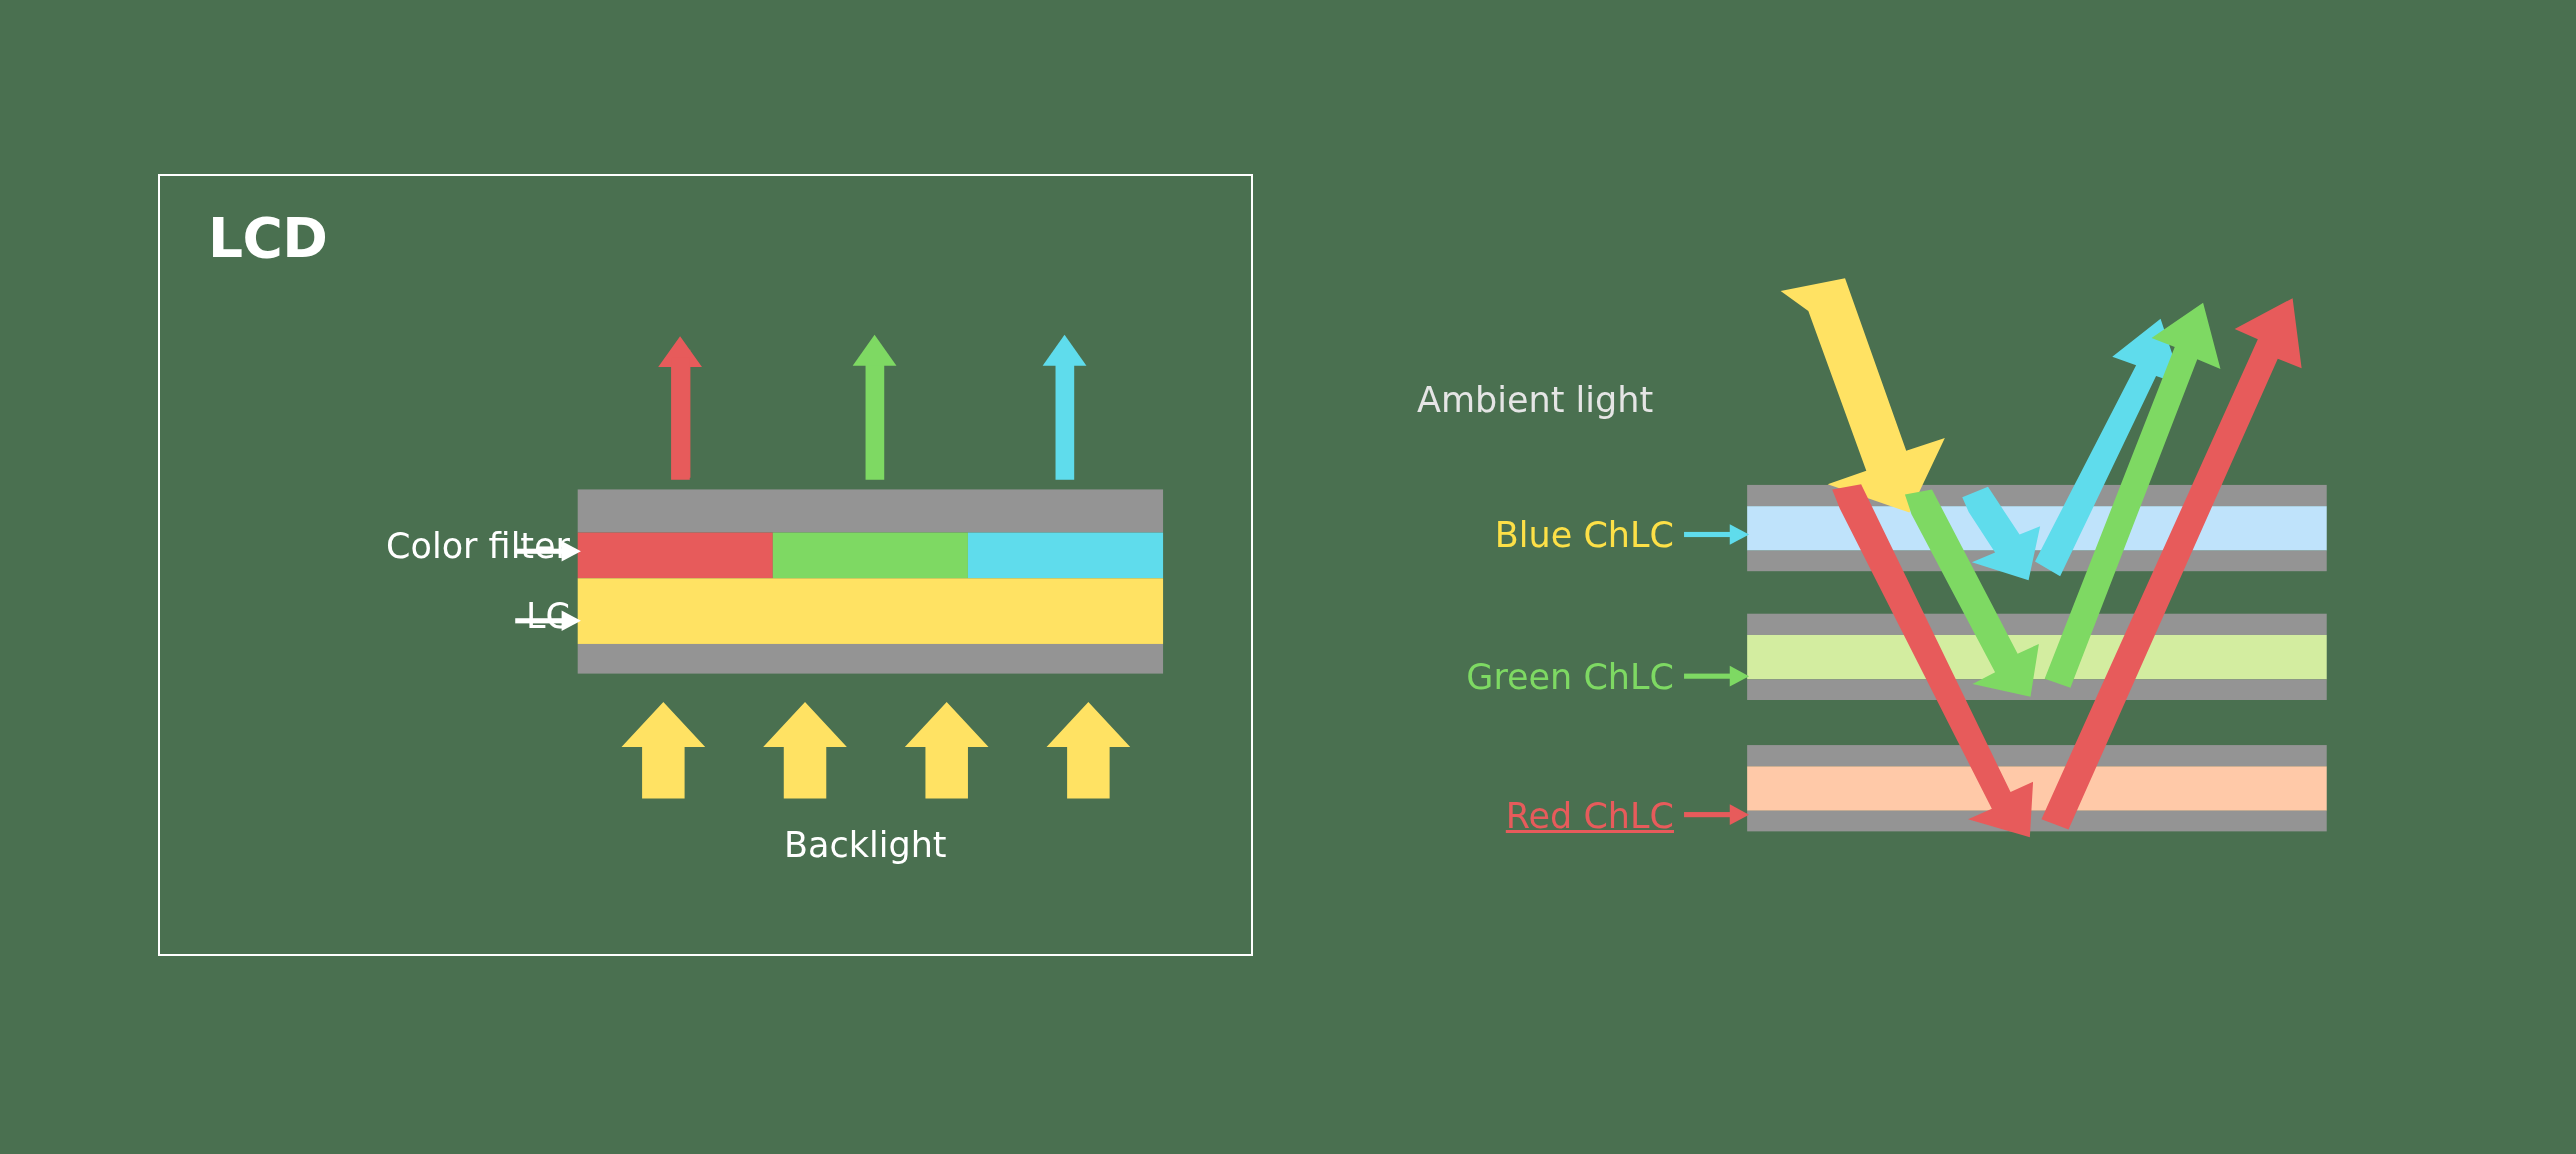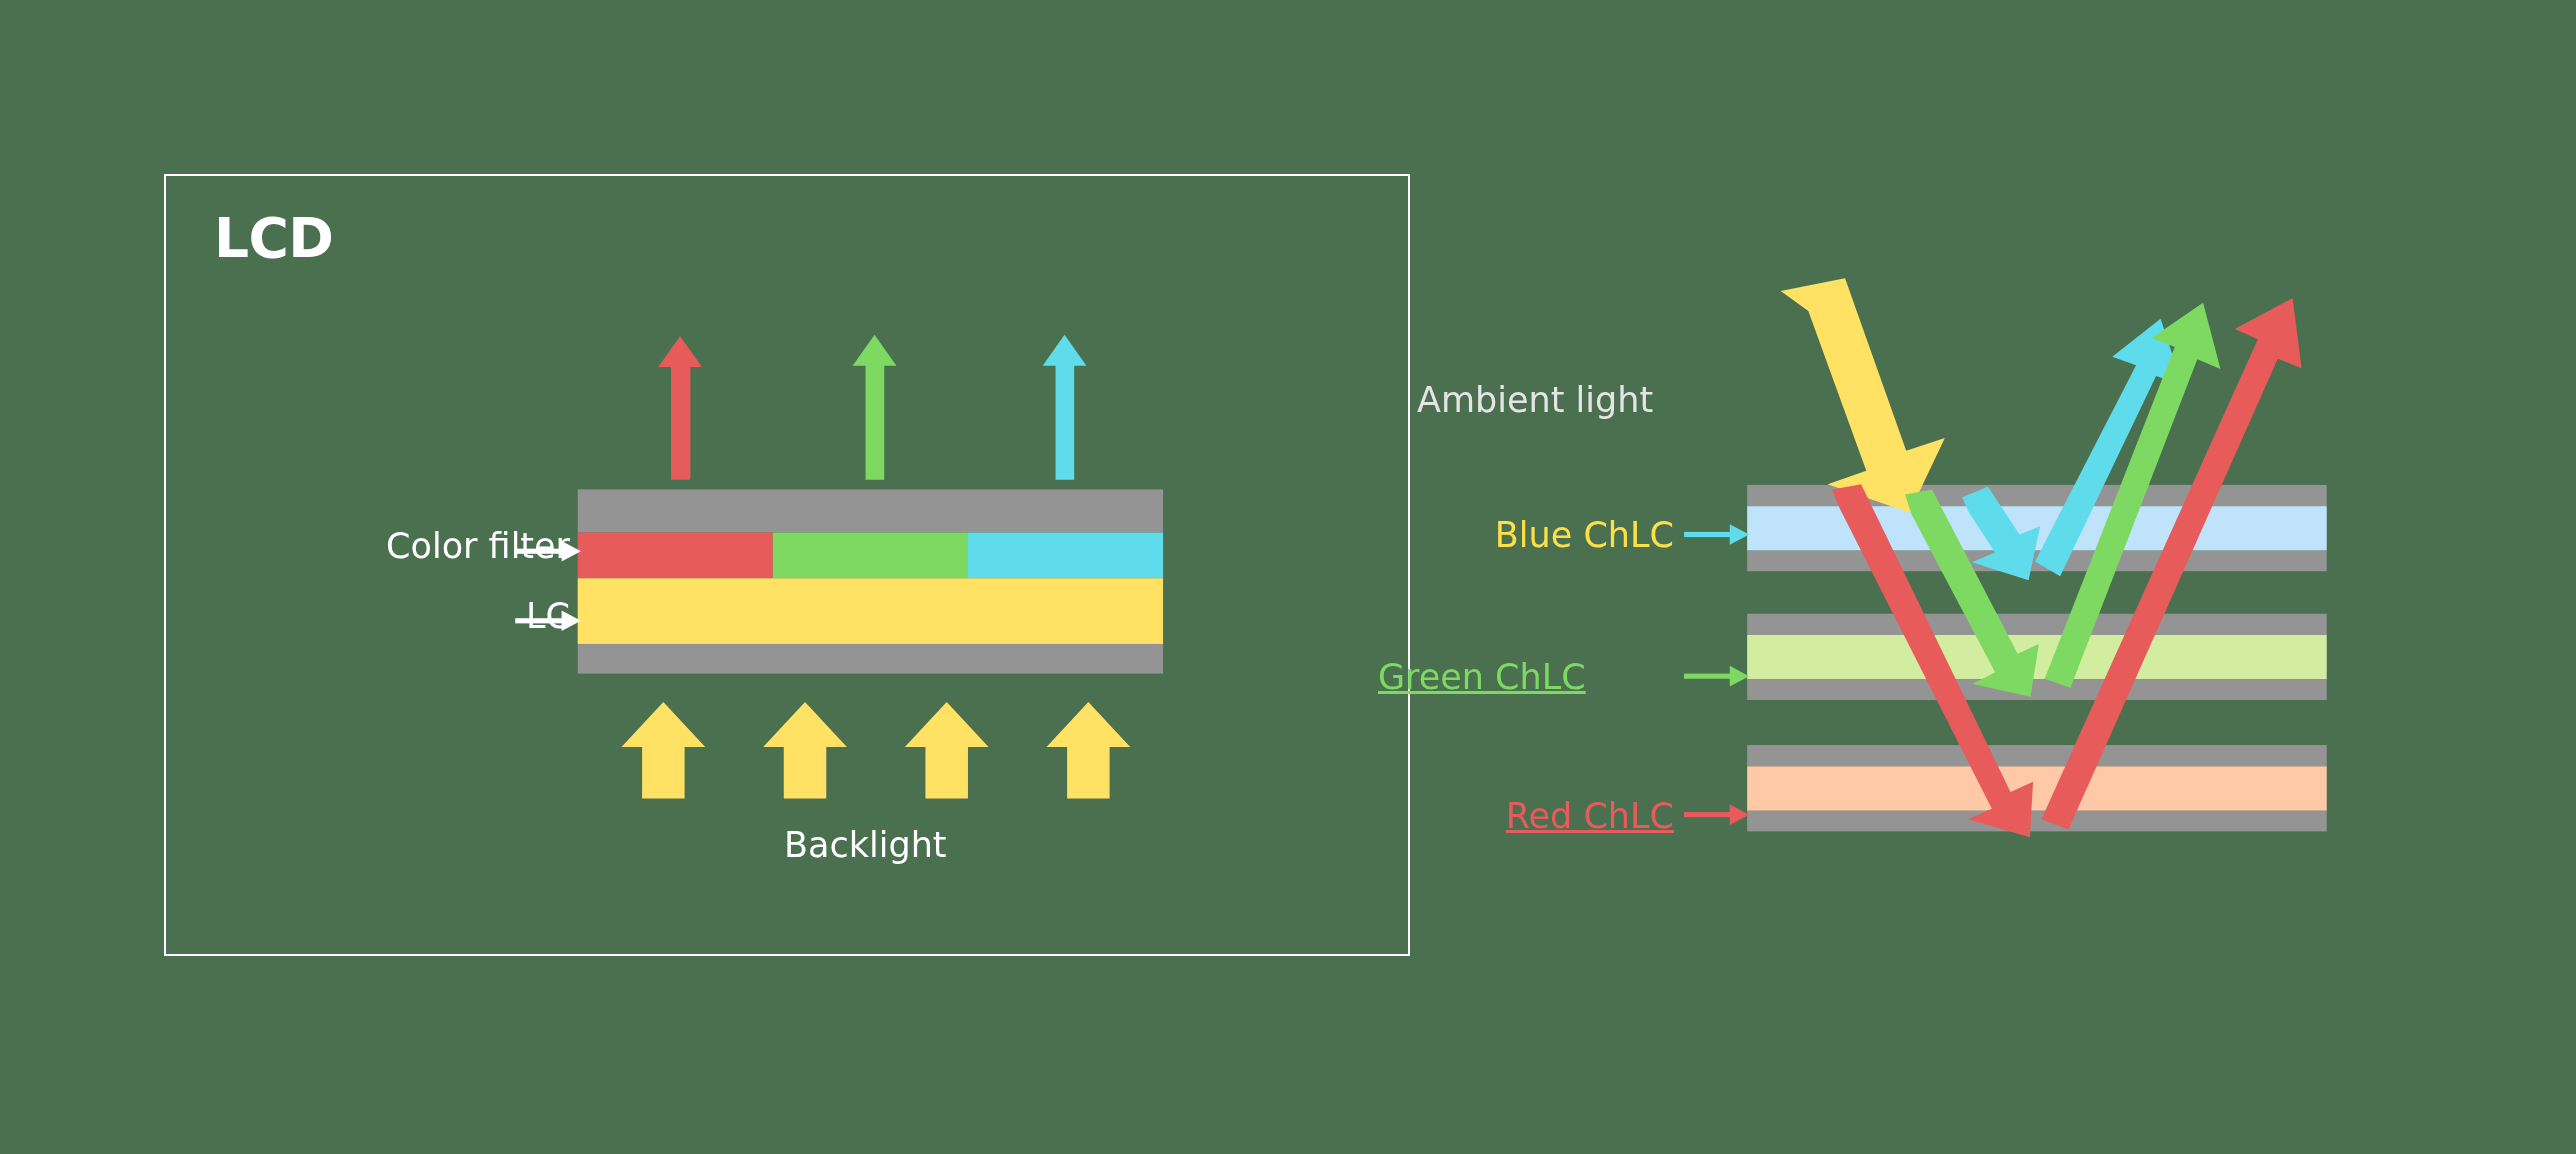--- a/index.html
+++ b/index.html
@@ -9,21 +9,21 @@
     font-family:"DejaVu Sans", sans-serif;
     overflow:hidden;
   }
   #root{position:relative;width:2576px;height:1154px;}
 
   .panel{
     position:absolute;
     border:2.6px solid #ffffff;
     box-sizing:border-box;
   }
-  #panel-lcd{left:164px;top:174px;width:1246px;height:782px;}
+  #panel-lcd{left:158px;top:174px;width:1095px;height:782px;}
   #panel-chlcd{left:1331px;top:174px;width:1090px;height:782px;}
 
   .panel-title{
     position:absolute;
     color:#ffffff;
     font-weight:bold;
     font-size:55px;
     letter-spacing:-0.6px;
     line-height:1;
     white-space:nowrap;
@@ -52,21 +52,21 @@
 
   <div class="lbl" style="left:261px;top:529px;width:309px;text-align:right;">Color filter</div>
 
   <div class="lbl" style="left:261px;top:599px;width:309px;text-align:right;">LC</div>
 
   <div class="lbl" style="left:784px;top:828px;">Backlight</div>
 
 
   <div class="lbl" style="left:1417px;top:383px;color:#e5e5e5;">Ambient light</div>
   <div class="lbl" style="left:1378px;top:518px;width:296px;text-align:right;color:#fde047;">Blue ChLC</div>
-  <div class="lbl" style="left:1378px;top:660px;width:296px;color:#7ed963;text-decoration:underline;">Green ChLC</div>
+  <div class="lbl" style="left:1378px;top:660px;width:296px;text-align:right;color:#7ed963;">Green ChLC</div>
   <div class="lbl" style="left:1378px;top:799px;width:296px;text-align:right;color:#e75b5b;text-decoration:underline;">Red ChLC</div>
 
   <svg class="layer" viewBox="0 0 4000 1792">
 
     <g>
 
       <path fill="#e75b5b" d="M1043,543 L1072,543 L1072,742 L1060,742 L1060,543 Z
                M1056,522 L1090,570 L1022,570 Z"></path>
       <rect fill="#e75b5b" x="1042" y="555" width="29" height="190"></rect>
 

